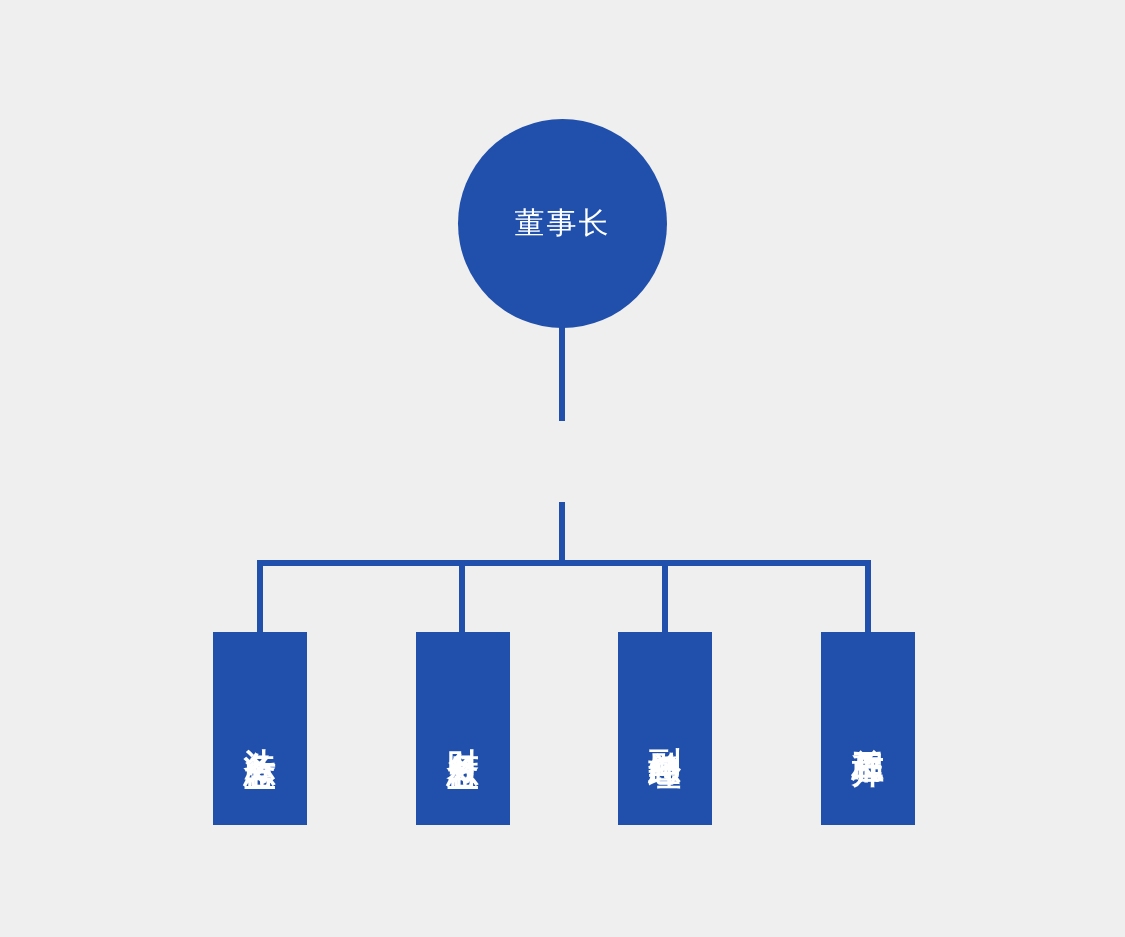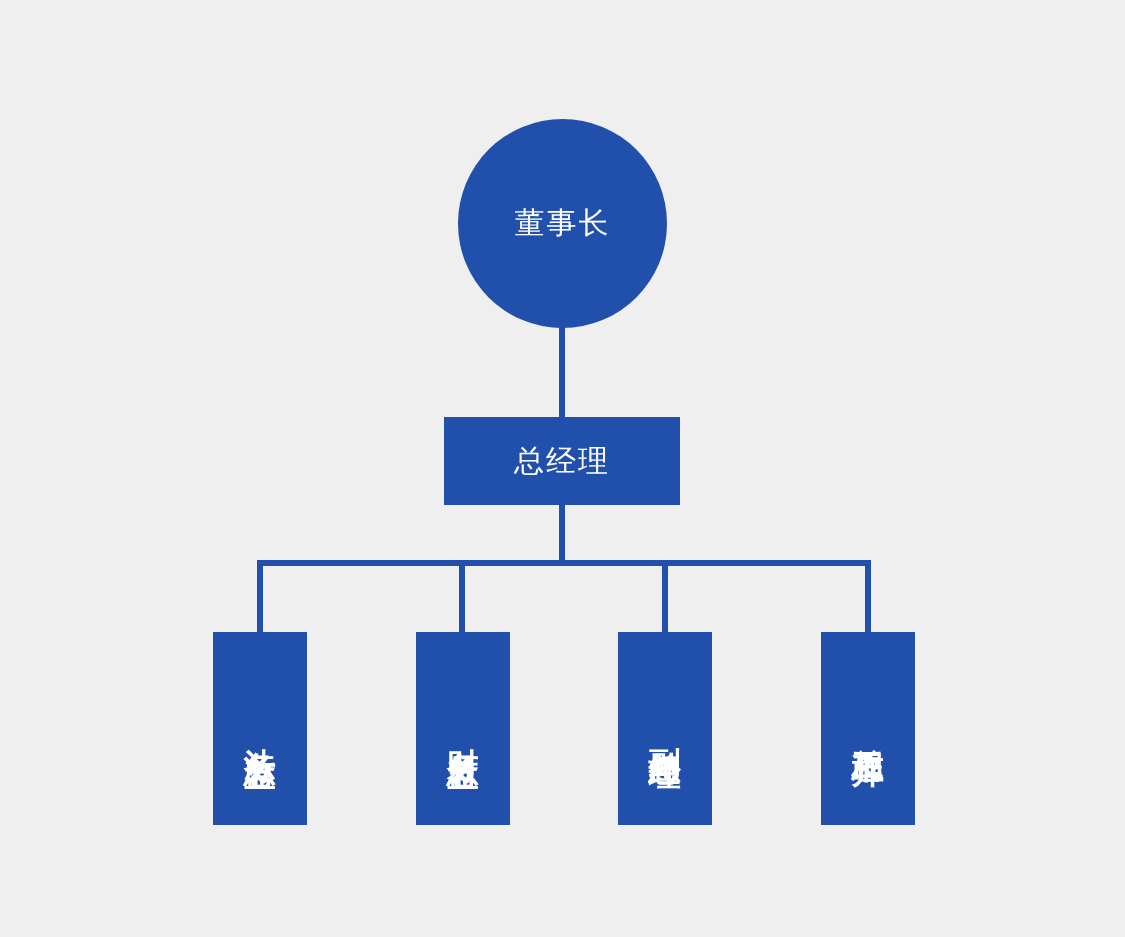--- a/index.html
+++ b/index.html
@@ -99,23 +99,20 @@
   <div class="connector conn-h-bus"></div>
   <div class="connector conn-v-drop-1"></div>
   <div class="connector conn-v-drop-2"></div>
   <div class="connector conn-v-drop-3"></div>
   <div class="connector conn-v-drop-4"></div>
 
   <div class="node node-circle">
     <span class="node-label">董事长</span>
   </div>
 
-  <div class="node node-rect-wide">
-    <span class="node-label">总经理</span>
-  </div>
 
   <div class="node node-rect-tall pos-leaf-1">
     <span class="node-label">法务总监</span>
   </div>
 
   <div class="node node-rect-tall pos-leaf-2">
     <span class="node-label">财务总监</span>
   </div>
 
   <div class="node node-rect-tall pos-leaf-3">

